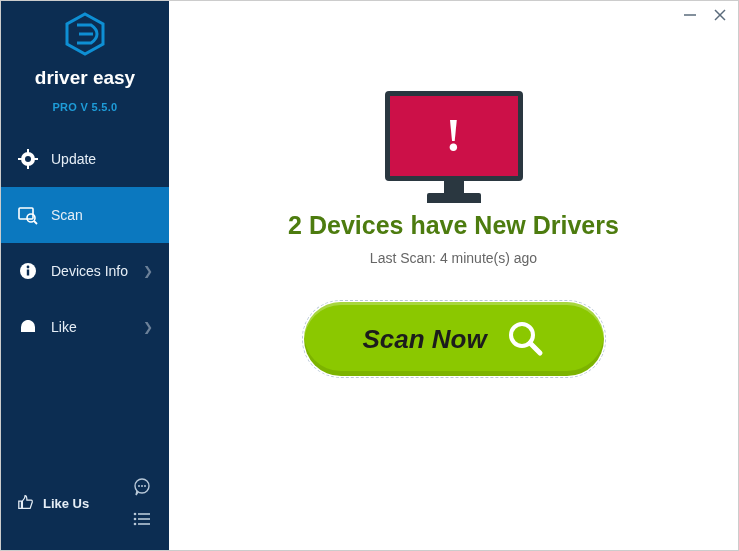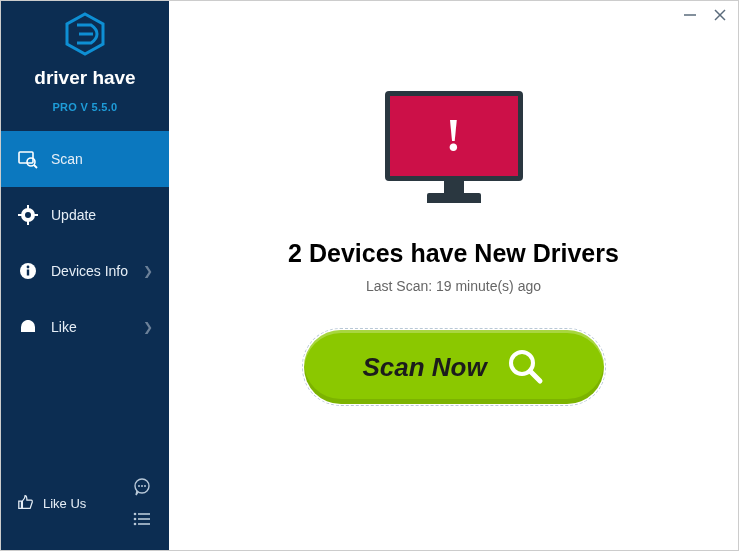--- a/index.html
+++ b/index.html
@@ -15,34 +15,34 @@
   .logo-block { display: flex; flex-direction: column; align-items: center; padding: 10px 0 18px 0; }
   .brand { font-size: 19px; font-weight: 600; color: #fff; margin-top: 6px; }
   .version { font-size: 11px; color: #1e9cd8; margin-top: 12px; font-weight: 600; letter-spacing: .3px; }
 
   .nav { list-style: none; }
   .nav-item { display: flex; align-items: center; height: 56px; padding: 0 16px; color: #e6eef6; font-size: 14px; cursor: pointer; position: relative; }
   .nav-item.active { background: #0b78bf; }
   .nav-item .icon-slot { width: 22px; height: 22px; margin-right: 12px; display: flex; align-items: center; justify-content: center; }
   .nav-item .chev { margin-left: auto; color: #6c8199; font-size: 12px; }
 
-  .sidebar-footer { margin-top: auto; padding: 14px 16px 20px 16px; display: flex; align-items: center; justify-content: space-between; }
+  .sidebar-footer { margin-top: auto; padding: 14px 16px 20px 16px; display: flex; align-items: center; justify-content: space-between; font-weight: bold; }
   .like-us { display: flex; align-items: center; gap: 8px; font-size: 13px; color: #e6eef6; cursor: pointer; }
   .footer-icons { display: flex; flex-direction: column; gap: 10px; align-items: center; }
   .footer-icon { width: 22px; height: 22px; display: flex; align-items: center; justify-content: center; color: #b8c8d8; cursor: pointer; }
 
   
   .main { flex: 1; background: #fff; display: flex; flex-direction: column; align-items: center; padding-top: 90px; }
   .monitor { position: relative; width: 140px; height: 120px; display: flex; flex-direction: column; align-items: center; }
   .monitor-screen { width: 138px; height: 90px; background: #cc1048; border: 5px solid #2a3740; border-radius: 4px; display: flex; align-items: center; justify-content: center; }
   .monitor-stand1 { width: 20px; height: 12px; background: #2a3740; }
   .monitor-stand2 { width: 54px; height: 10px; background: #2a3740; border-radius: 2px 2px 0 0; }
   .exclaim { color: #fff; font-size: 46px; font-weight: bold; font-family: Georgia, serif; line-height: 1; }
 
-  .headline { color: #000000; font-size: 25px; font-weight: 700; margin-top: 28px; }
+  .headline { color: #4d7c0f; font-size: 25px; font-weight: 700; }
   .last-scan { color: #666; font-size: 14px; margin-top: 10px; }
 
   .scan-btn-wrap { margin-top: 34px; border: 1px dashed #b9c8d6; border-radius: 38px; padding: 1px; }
   .scan-btn { width: 300px; height: 74px; background: #8bc800; border: none; border-radius: 37px; display: flex; align-items: center; justify-content: center; gap: 18px; cursor: pointer; box-shadow: inset 0 -5px 0 rgba(0,0,0,.10), inset 0 3px 0 rgba(255,255,255,.25); }
   .scan-btn-label { font-size: 26px; font-weight: 800; color: #1c1c1c; font-style: italic; }
 </style>
 </head>
 <body>
 
 <div class="window">
@@ -63,49 +63,49 @@
 
   <aside class="sidebar">
     <div class="logo-block">
       <span>
         <svg width="46" height="46" viewBox="0 0 46 46">
           <polygon points="23,3 41,13 41,33 23,43 5,33 5,13" fill="none" stroke="#0e8fd4" stroke-width="3"></polygon>
           <path d="M15 14 L29 14 Q35 18 35 23 Q35 28 29 32 L15 32" fill="none" stroke="#0e8fd4" stroke-width="3"></path>
           <line x1="17" y1="23" x2="31" y2="23" stroke="#0e8fd4" stroke-width="3"></line>
         </svg>
       </span>
-      <div class="brand">driver have</div>
+      <div class="brand">driver easy</div>
       <div class="version">PRO V 5.5.0</div>
     </div>
 
     <ul class="nav">
-      <li class="nav-item active">
-        <span class="icon-slot">
-          <svg width="20" height="20" viewBox="0 0 20 20">
-              <rect x="1" y="3" width="14" height="11" rx="1" fill="none" stroke="#fff" stroke-width="1.6"></rect>
-              <circle cx="13" cy="13" r="4" fill="none" stroke="#fff" stroke-width="1.6"></circle>
-              <line x1="16" y1="16" x2="19" y2="19" stroke="#fff" stroke-width="1.8"></line>
-            </svg>
-        </span>
-        <span>Scan</span>
-      </li>
       <li class="nav-item">
         <span class="icon-slot">
           <svg width="20" height="20" viewBox="0 0 20 20">
               <circle cx="10" cy="10" r="7" fill="#fff"></circle>
               <circle cx="10" cy="10" r="3" fill="#0c2d52"></circle>
               <g fill="#fff">
                 <rect x="9" y="0" width="2" height="4"></rect>
                 <rect x="9" y="16" width="2" height="4"></rect>
                 <rect x="0" y="9" width="4" height="2"></rect>
                 <rect x="16" y="9" width="4" height="2"></rect>
               </g>
             </svg>
         </span>
         <span>Update</span>
+      </li>
+      <li class="nav-item active">
+        <span class="icon-slot">
+          <svg width="20" height="20" viewBox="0 0 20 20">
+              <rect x="1" y="3" width="14" height="11" rx="1" fill="none" stroke="#fff" stroke-width="1.6"></rect>
+              <circle cx="13" cy="13" r="4" fill="none" stroke="#fff" stroke-width="1.6"></circle>
+              <line x1="16" y1="16" x2="19" y2="19" stroke="#fff" stroke-width="1.8"></line>
+            </svg>
+        </span>
+        <span>Scan</span>
       </li>
       <li class="nav-item">
         <span class="icon-slot">
           <svg width="20" height="20" viewBox="0 0 20 20">
               <circle cx="10" cy="10" r="8" fill="#fff"></circle>
               <circle cx="10" cy="6" r="1.4" fill="#0c2d52"></circle>
               <rect x="8.8" y="8.5" width="2.4" height="6" fill="#0c2d52"></rect>
             </svg>
         </span>
         <span>Devices Info</span>
@@ -159,21 +159,21 @@
   <main class="main">
     <div class="monitor">
       <div class="monitor-screen">
         <span class="exclaim">!</span>
       </div>
       <div class="monitor-stand1"></div>
       <div class="monitor-stand2"></div>
     </div>
 
     <div class="headline">2 Devices have New Drivers</div>
-    <div class="last-scan">Last Scan: 19 minute(s) ago</div>
+    <div class="last-scan">Last Scan: 4 minute(s) ago</div>
 
     <div class="scan-btn-wrap">
       <button class="scan-btn">
         <span class="scan-btn-label">Scan Now</span>
         <span>
           <svg width="40" height="40" viewBox="0 0 40 40">
               <circle cx="17" cy="17" r="11" fill="none" stroke="#fff" stroke-width="4"></circle>
               <line x1="25" y1="25" x2="35" y2="35" stroke="#fff" stroke-width="5" stroke-linecap="round"></line>
             </svg>
         </span>

